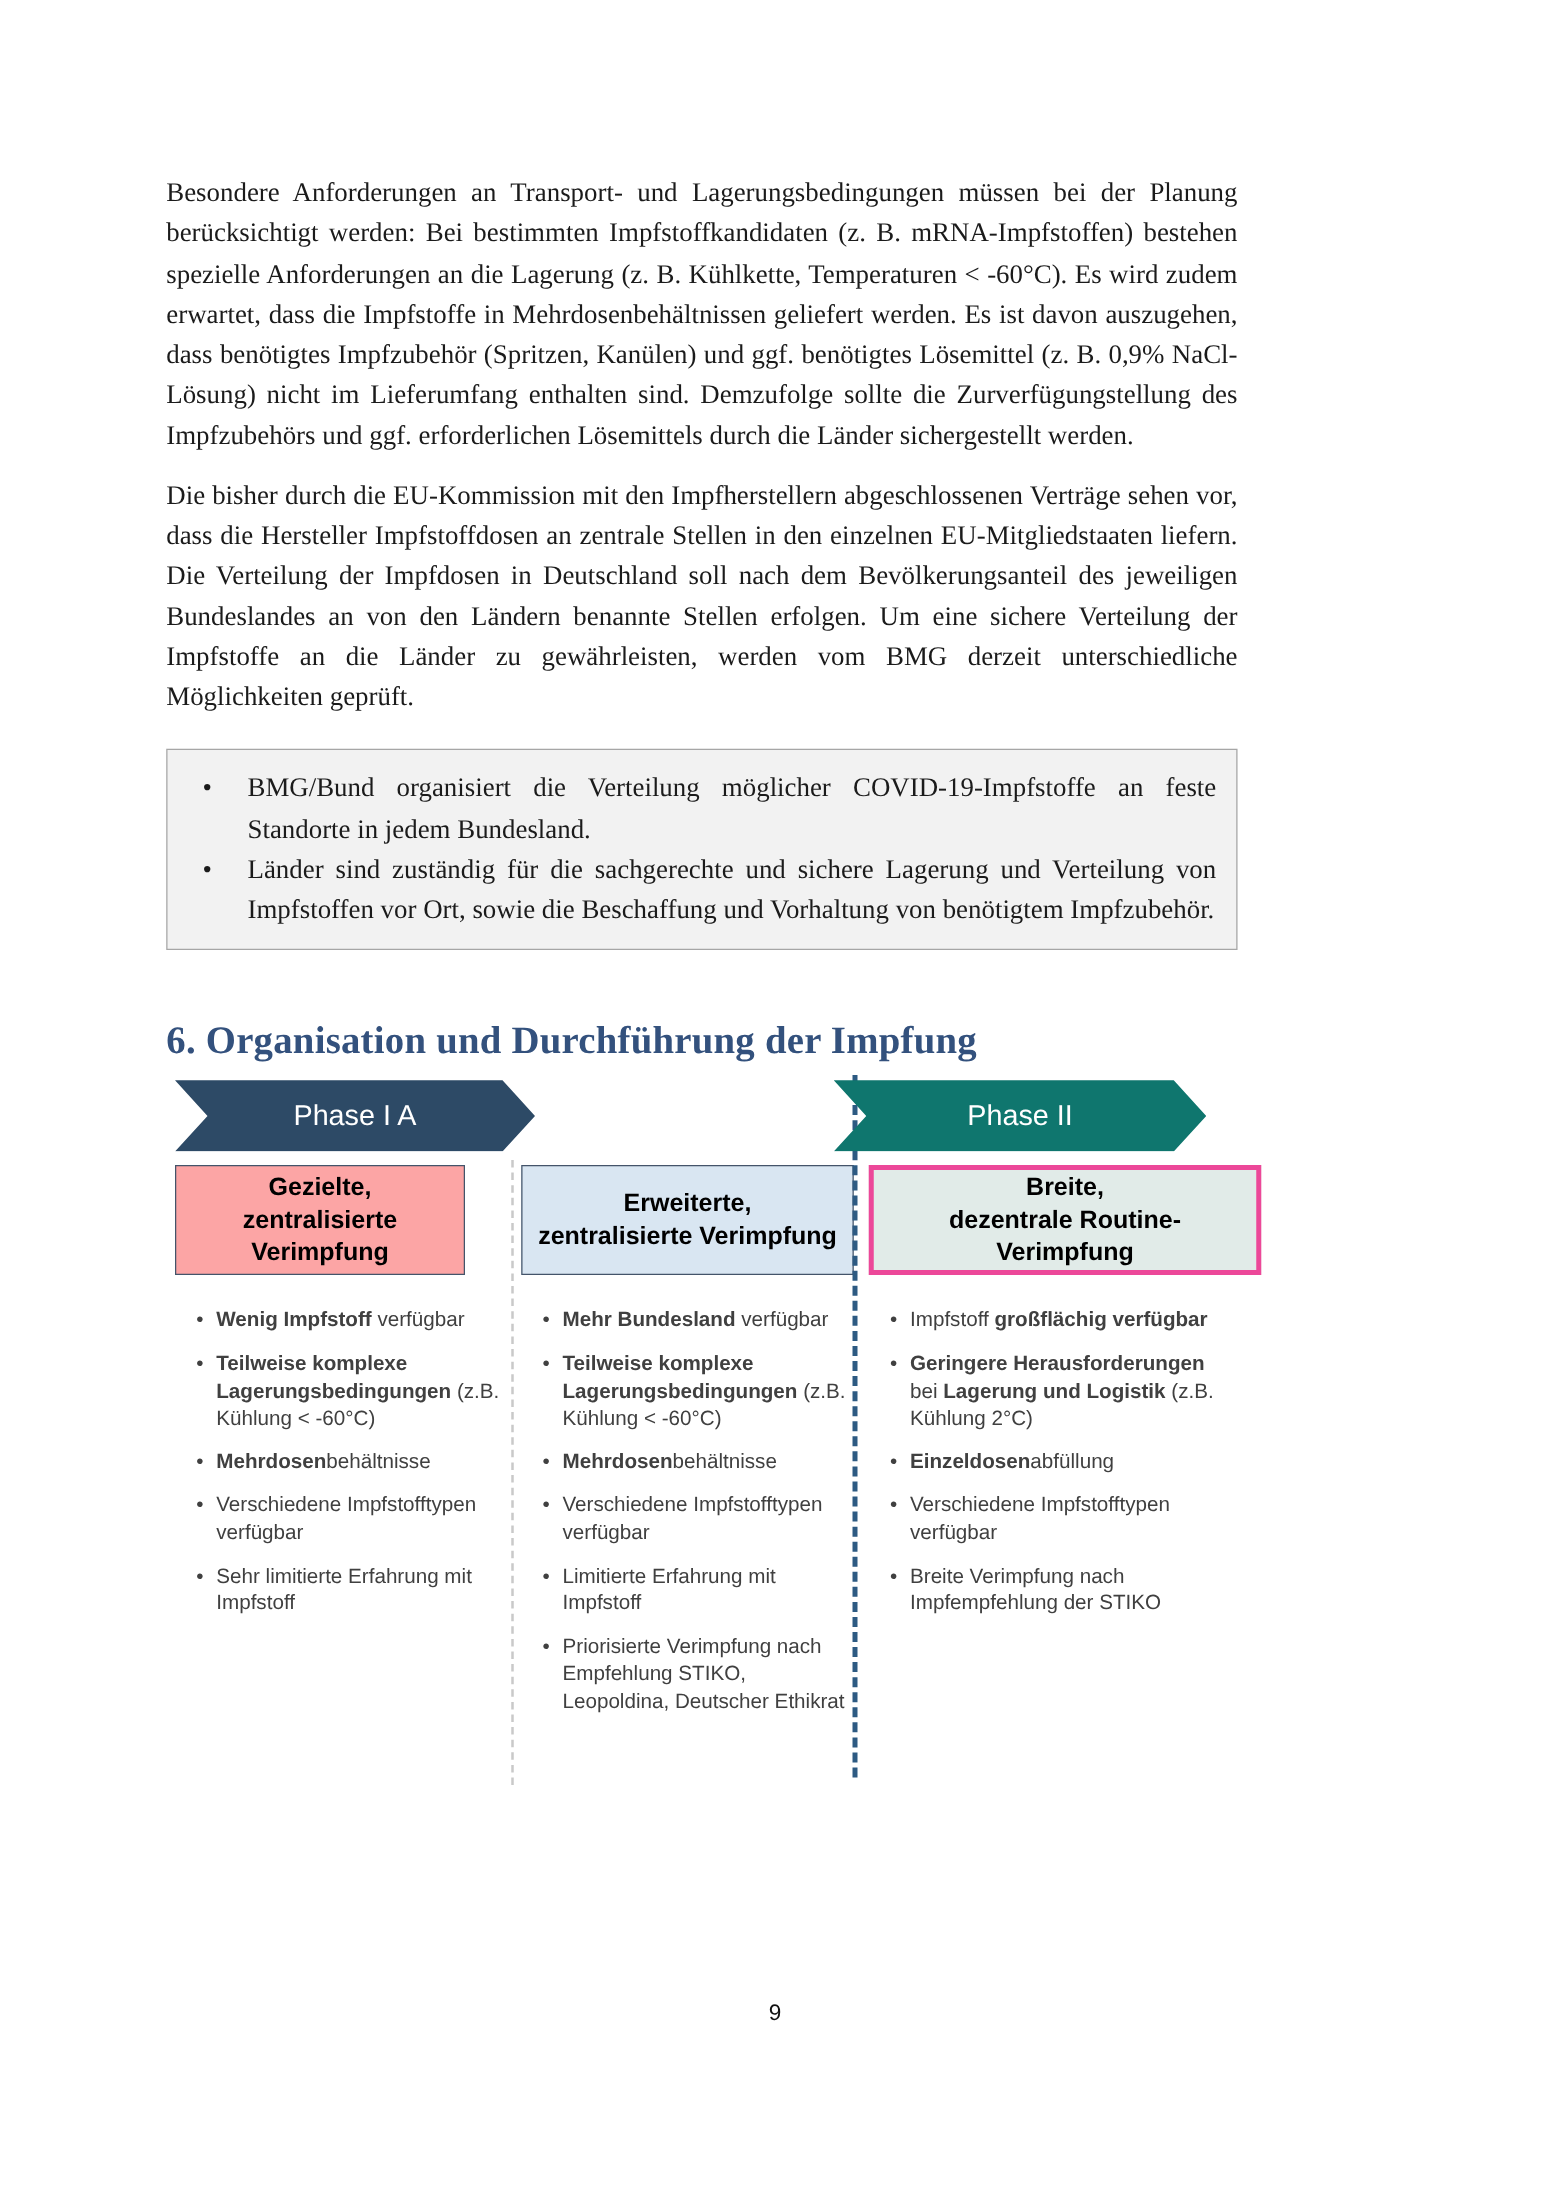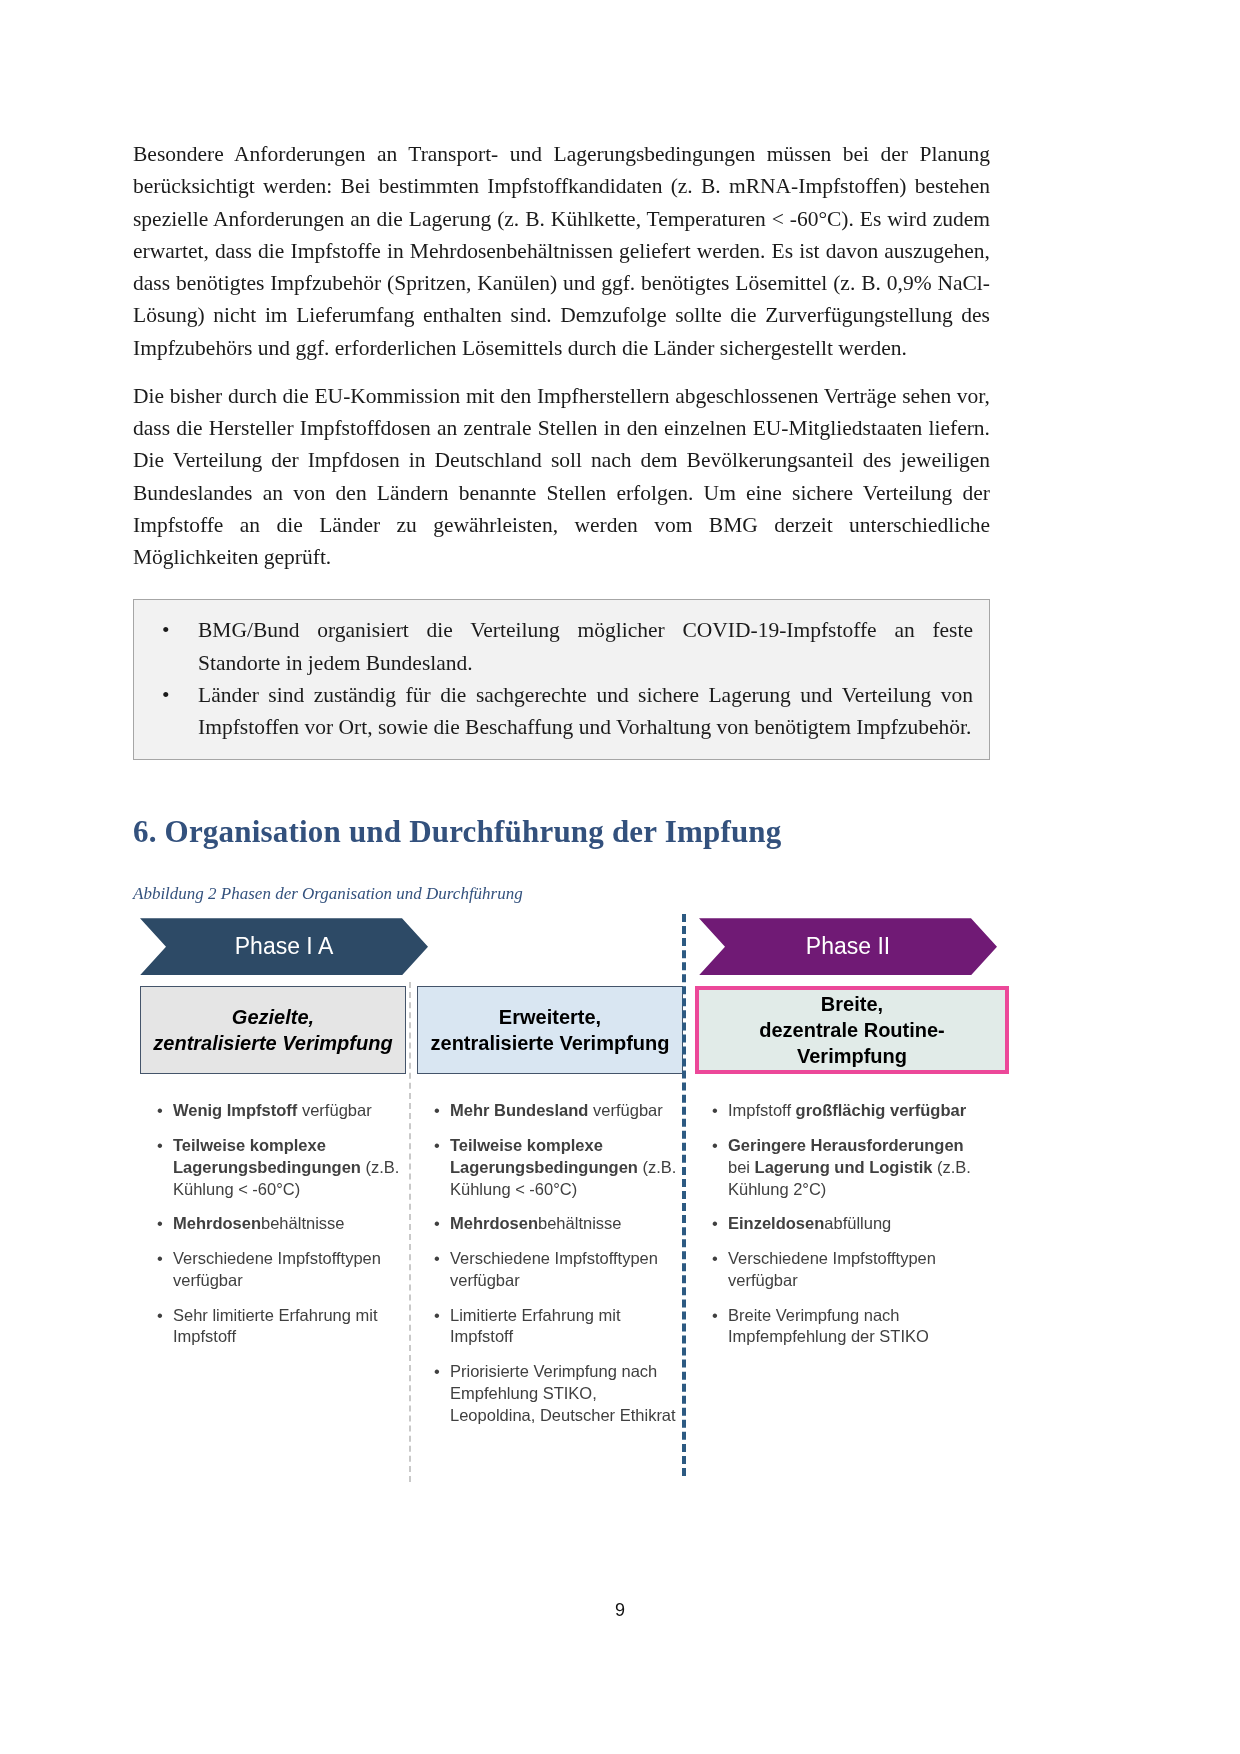--- a/index.html
+++ b/index.html
@@ -80,37 +80,37 @@
     align-items:center;
     justify-content:center;
     padding:0 26px;
     box-sizing:border-box;
     color:#ffffff;
     font-size:23px;
     clip-path:polygon(0 0, calc(100% - 26px) 0, 100% 50%, calc(100% - 26px) 100%, 0 100%, 26px 50%);
   }
   .arrow-1{left:7px;width:288px;background:#2d4a66;z-index:1;}
   .arrow-2{left:284px;width:288px;background:#2f5780;z-index:2;}
-  .arrow-3{left:566px;width:298px;background:#701a75;z-index:3;}
+  .arrow-3{left:534px;width:298px;background:#0f766e;z-index:3;}
   .phase-subtitle{
     position:absolute;
     top:72px;
     height:88px;
     box-sizing:border-box;
     display:flex;
     align-items:center;
     justify-content:center;
     text-align:center;
     font-weight:bold;
     font-size:20px;
     line-height:1.3;
     white-space:pre-line;
     color:#000;
   }
-  .sub-1{left:7px;width:266px;background:#e5e5e5;border:1px solid #44546a;font-style:italic;}
+  .sub-1{left:7px;width:232px;background:#fca5a5;border:1px solid #44546a;}
   .sub-2{left:284px;width:266px;background:#d9e6f2;border:1px solid #44546a;}
   .sub-3{left:562px;width:314px;background:#e1ebe8;border:4px solid #ec4899;}
   .phase-bullets{
     position:absolute;
     top:186px;
     list-style:none;
     margin:0;
     padding:0;
     font-size:16.5px;
     line-height:1.32;
@@ -170,21 +170,20 @@
 
     <div class="callout-box">
       <ul class="callout-list">
         <li>BMG/Bund organisiert die Verteilung möglicher COVID-19-Impfstoffe an feste Standorte in jedem Bundesland.</li>
         <li>Länder sind zuständig für die sachgerechte und sichere Lagerung und Verteilung von Impfstoffen vor Ort, sowie die Beschaffung und Vorhaltung von benötigtem Impfzubehör.</li>
       </ul>
     </div>
 
     <h1 class="section-heading">6. Organisation und Durchführung der Impfung</h1>
 
-    <div class="figure-caption">Abbildung 2 Phasen der Organisation und Durchführung</div>
 
     <div class="phase-diagram">
 
       <div class="phase-arrow arrow-1">
         <span>Phase I A</span>
       </div>
       <div class="phase-arrow arrow-3">
         <span>Phase II</span>
       </div>
 

